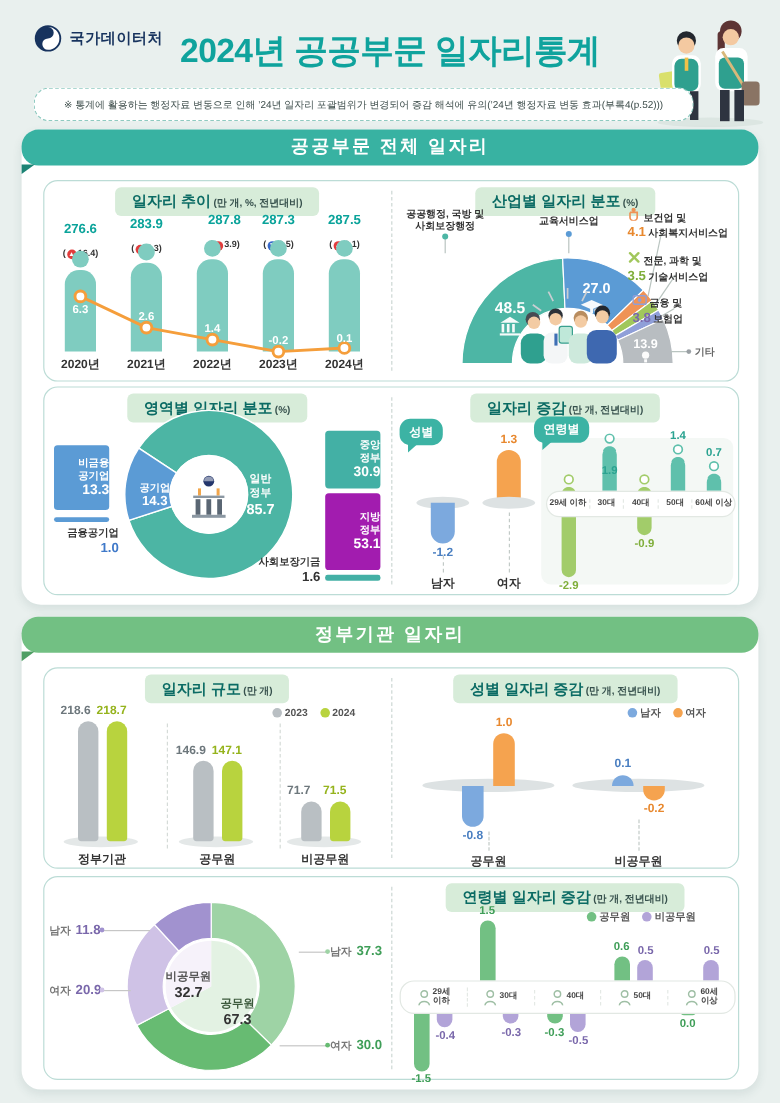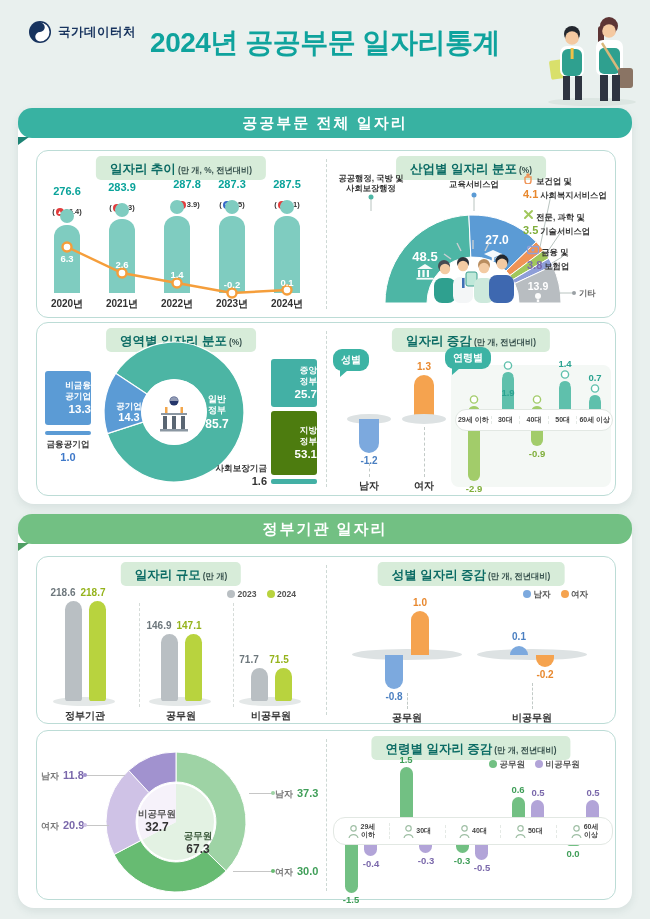--- a/index.html
+++ b/index.html
@@ -65,21 +65,21 @@
   
   .ind-lab{position:absolute;font-size:8.3px;color:#333;line-height:1.25;text-align:center;font-weight:bold;}
   .callout{position:absolute;width:96px;font-size:8.3px;color:#333;line-height:1.3;font-weight:bold;}
   .callout .cv{font-size:11px;font-weight:bold;margin-right:2px;}
   .cdot{position:absolute;width:5px;height:5px;border-radius:50%;}
   
   .box{position:absolute;color:#fff;text-align:right;font-size:8.6px;font-weight:bold;line-height:1.25;
        border-radius:3px;display:flex;flex-direction:column;justify-content:center;}
   .box .bv{font-size:11.5px;}
   .strip{position:absolute;border-radius:2px;}
-  .mini{position:absolute;text-align:center;font-size:8.6px;color:#333;font-weight:bold;line-height:1.3;}
+  .mini{position:absolute;text-align:right;font-size:8.6px;color:#333;font-weight:bold;line-height:1.3;}
   
   .bubble{position:absolute;background:#3cb3a4;color:#fff;font-size:10px;font-weight:bold;
           border-radius:9px;padding:4px 8px;}
   .bubble::after{content:"";position:absolute;left:7px;bottom:-6px;width:0;height:0;
           border-top:7px solid #3cb3a4;border-right:8px solid transparent;}
   .band{position:absolute;background:#fff;border:1px solid #e2e8e3;border-radius:12px;
         display:flex;align-items:center;}
   .bcell{flex:1;text-align:center;font-size:7px;font-weight:bold;color:#444;line-height:1.1;
          border-right:1px dashed #e4e9e5;display:flex;align-items:center;justify-content:center;gap:2px;}
   .bcell:last-child{border-right:none;}
@@ -118,20 +118,21 @@
     <rect x="64" y="14" width="6" height="28" rx="3" fill="#5d3434"></rect>
     <circle cx="75" cy="19" r="6.8" fill="#f4c9a1"></circle>
     <rect x="62" y="28" width="27" height="36" rx="7" fill="#fff"></rect>
     <rect x="65" y="36" width="21" height="26" rx="5" fill="#2fa08f"></rect>
     <line x1="68" y1="31" x2="86" y2="60" stroke="#d9b87a" stroke-width="2.4"></line>
     <rect x="84" y="56" width="15" height="20" rx="3" fill="#8a7464"></rect>
     <rect x="66" y="63" width="8" height="26" fill="#2e3440"></rect>
     <rect x="78" y="63" width="8" height="26" fill="#2e3440"></rect>
   </svg>
 
+  <div class="note">※ 통계에 활용하는 행정자료 변동으로 인해 ’24년 일자리 포괄범위가 변경되어 증감 해석에 유의(’24년 행정자료 변동 효과(부록4(p.52)))</div>
 
   <div class="card" style="top:108px;height:396px;">
     <div class="secbar teal">공공부문 전체 일자리</div>
     <div class="fold teal"></div>
 
     <div class="panel" style="top:42px;height:166px;">
       <div class="vdiv"></div>
 
       <div class="hl">
         <div class="pill">
@@ -327,23 +328,23 @@
         </div>
         <div class="strip" style="left:8px;top:108px;width:46px;height:4px;background:#5b9bd5;"></div>
         <div class="mini" style="left:0px;top:116px;width:62px;">
           <div>금융공기업</div>
           <div style="color:#3f79c9;font-size:11px;">1.0</div>
         </div>
 
         <div class="box" style="left:234px;top:36px;width:46px;height:48px;background:#43b0a5;">
           <span>중앙</span>
           <span>정부</span>
-          <span class="bv">25.7</span>
-        </div>
-        <div class="box" style="left:234px;top:88px;width:46px;height:64px;background:#4d7c0f;">
+          <span class="bv">30.9</span>
+        </div>
+        <div class="box" style="left:234px;top:88px;width:46px;height:64px;background:#a21caf;">
           <span>지방</span>
           <span>정부</span>
           <span class="bv">53.1</span>
         </div>
         <div class="strip" style="left:234px;top:156px;width:46px;height:5px;background:#43b0a5;"></div>
         <div class="mini" style="left:156px;top:140px;width:74px;text-align:right;">
           <div>사회보장기금</div>
           <div style="font-size:11px;">1.6</div>
         </div>
       </div>

